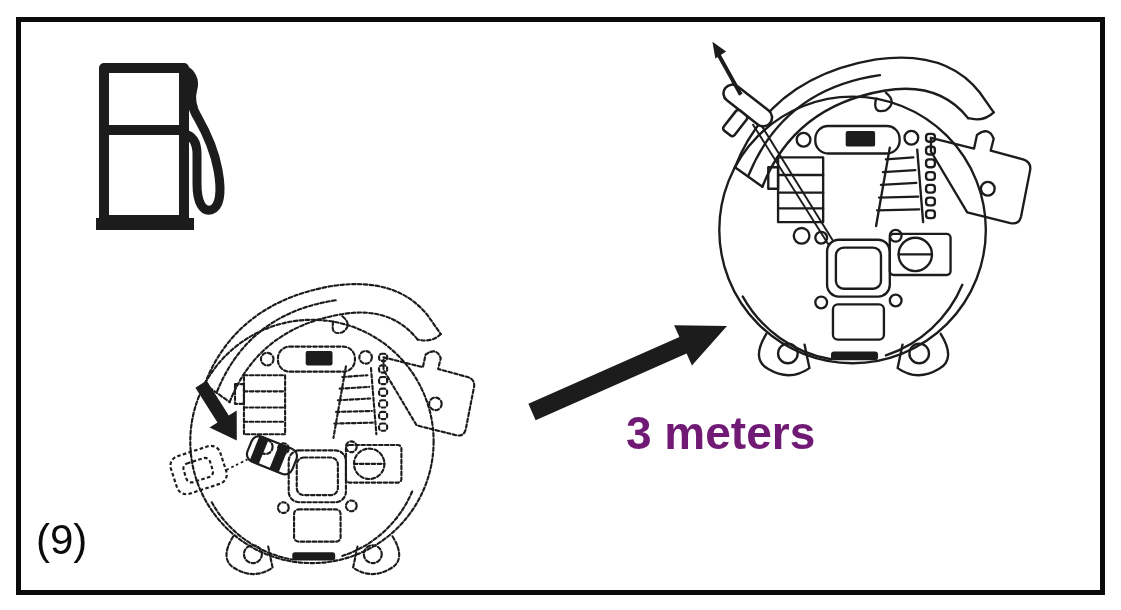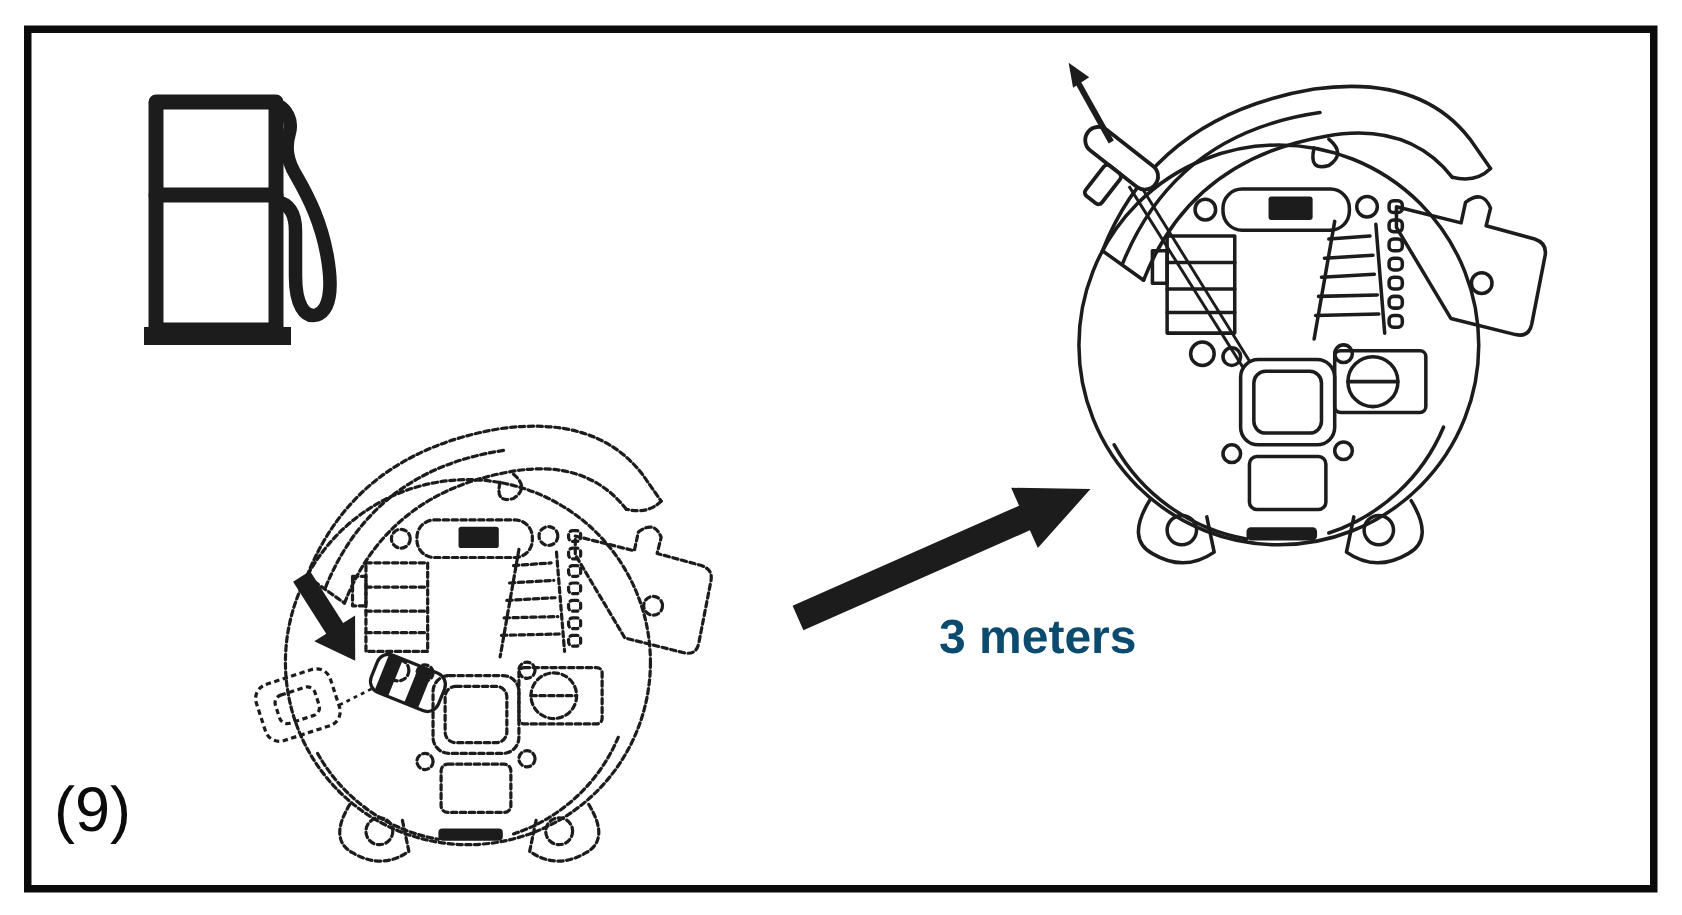--- a/index.html
+++ b/index.html
@@ -7,21 +7,21 @@
     width:1121px;height:610px;position:relative;background:#ffffff;
     font-family:"Liberation Sans",sans-serif;color:#111;overflow:hidden;
   }
   .frame{
     position:absolute;left:16px;top:17px;width:1089px;height:578px;
     border:5px solid #0b0b0b;box-sizing:border-box;background:#ffffff;
   }
   .abs{position:absolute;}
   .distance-label{
     position:absolute;left:626px;top:406px;
-    font-size:32px;font-weight:bold;letter-spacing:0px;color:#0c4a6e;
+    font-size:46px;font-weight:bold;letter-spacing:0px;color:#701a75;
     white-space:nowrap;
   }
   .figure-number{
     position:absolute;left:36px;top:516px;
     font-size:42px;font-weight:normal;color:#0b0b0b;white-space:nowrap;
   }
   svg{display:block;}
 </style>
 </head>
 <body>

